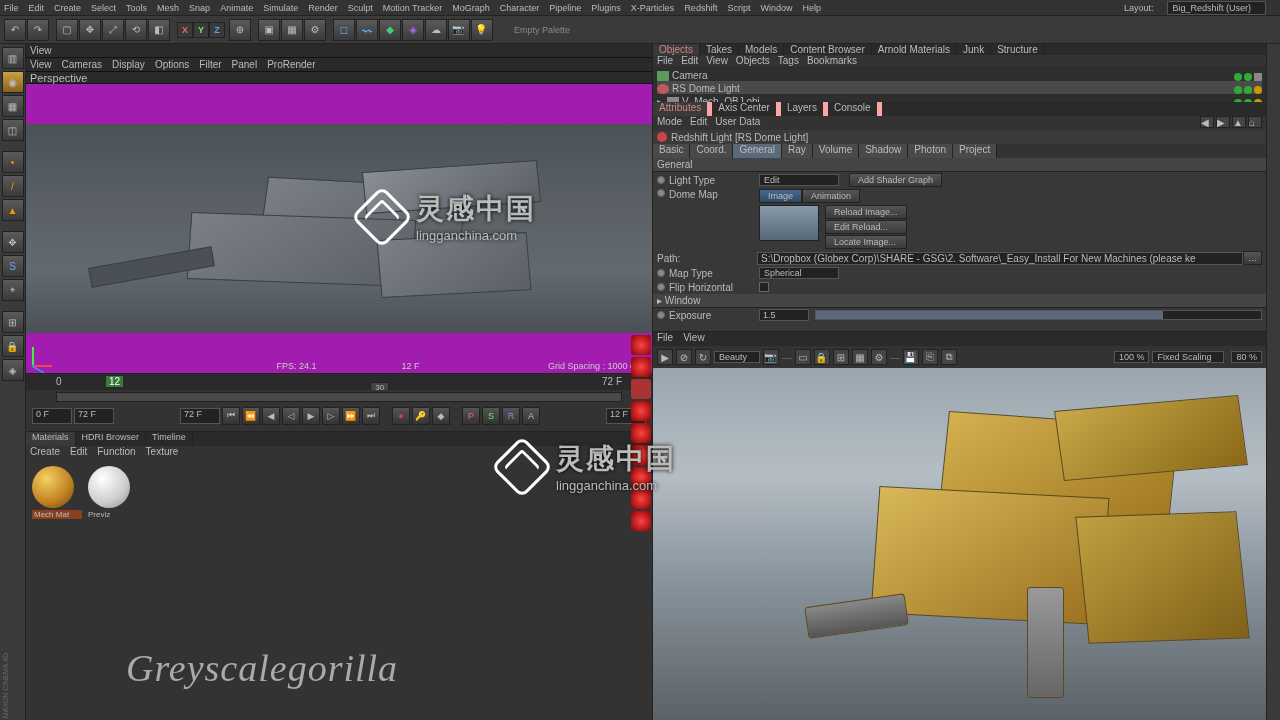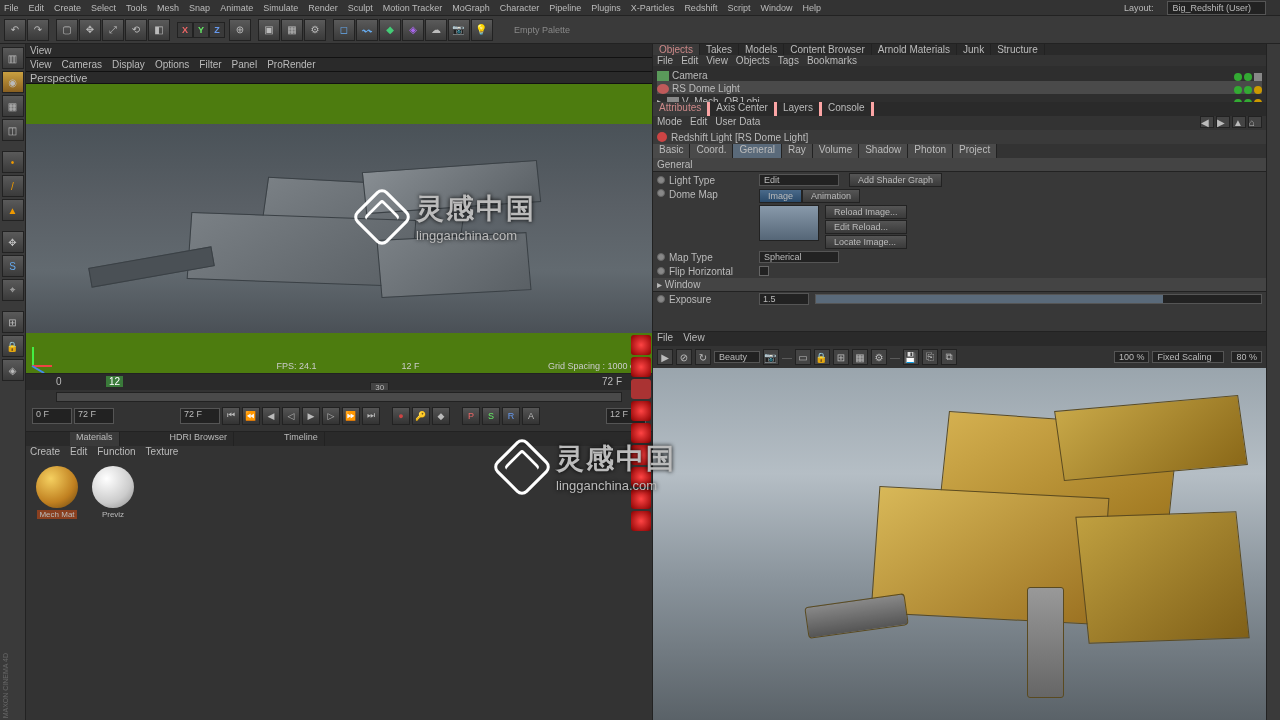--- a/index.html
+++ b/index.html
@@ -14,61 +14,61 @@
 .toolbar .xyz { display:flex; margin-right:4px; }
 .toolbar .xyz span { width:16px; height:16px; border:1px solid #222; display:flex; align-items:center; justify-content:center; font-size:9px; font-weight:bold; }
 .main { display:flex; height:calc(100% - 44px); }
 .lefttools { width:26px; background:#3a3a3a; border-right:1px solid #222; display:flex; flex-direction:column; padding-top:2px; }
 .lefttools div { width:22px; height:22px; margin:1px auto; background:linear-gradient(#5a5a5a,#3a3a3a); border:1px solid #222; display:flex; align-items:center; justify-content:center; }
 .lefttools .ysel { background:linear-gradient(#caa040,#8a6020); }
 .center { flex:1; display:flex; flex-direction:column; }
 .vp-header { height:14px; background:#2a2a2a; display:flex; align-items:center; padding:0 4px; font-size:9px; border-bottom:1px solid #111; }
 .vp-header span { margin-right:10px; }
 .vp-persp { height:12px; background:#2a2a2a; padding:0 4px; font-size:11px; border-bottom:1px solid #111; }
-.viewport { flex:1; background:#4d7c0f; position:relative; overflow:hidden; }
+.viewport { flex:1; background:#a21caf; position:relative; overflow:hidden; }
 .vp-render { position:absolute; left:0; right:0; top:40px; bottom:40px; background:linear-gradient(180deg,#4a5258 0%,#5a6066 40%,#626a70 70%,#4a5056 100%); }
 .mech-shape { position:absolute; left:10%; top:20%; width:80%; height:80%; }
 .mech-shape div { position:absolute; background:linear-gradient(145deg,#7a8085,#5a6065); border:1px solid #3a4045; }
 .timeline { height:58px; background:#333; border-top:1px solid #222; }
 .tl-ruler { height:16px; background:#2a2a2a; position:relative; display:flex; align-items:center; padding:0 30px; font-size:8px; color:#888; }
 .tl-ruler span { position:absolute; }
 .tl-fps { background:#444; border:1px solid #222; padding:0 4px; font-size:8px; }
 .tl-controls { height:24px; display:flex; align-items:center; padding:0 6px; gap:2px; }
 .tl-controls .frame-in { background:#222; border:1px solid #555; width:40px; height:16px; font-size:9px; padding:0 3px; }
 .tl-controls .pbtn { width:18px; height:18px; background:linear-gradient(#555,#333); border:1px solid #222; display:flex; align-items:center; justify-content:center; font-size:9px; }
 .tl-controls .pbtn.rec { color:#c44; }
 .mat-panel { flex:1; background:#333; border-top:1px solid #222; display:flex; flex-direction:column; }
 .mat-tabs { height:14px; display:flex; background:#2a2a2a; }
-.mat-tabs span { padding:0 6px; font-size:9px; border-right:1px solid #222;margin-left:44px; }
+.mat-tabs span { padding:0 6px; font-size:9px; border-right:1px solid #222; }
 .mat-tabs .active { background:#3a3a3a; }
 .mat-menu { height:14px; display:flex; padding:0 4px; font-size:9px; }
 .mat-menu span { margin-right:10px; }
 .mat-balls { display:flex; padding:6px; gap:6px; }
-.mat-ball { width:50px; display:flex; flex-direction:column; align-items:center; }
+.mat-ball { width:50px; display:flex; flex-direction:column; }
 .mat-ball .sphere { width:42px; height:42px; border-radius:50%; }
 .mat-ball .s1 { background:radial-gradient(circle at 35% 30%,#f5d060,#c08020 60%,#604010); }
 .mat-ball .s2 { background:radial-gradient(circle at 35% 30%,#fff,#ccc 60%,#888); }
 .mat-ball .lbl { font-size:8px; margin-top:2px; background:#8a4020; padding:0 2px; }
 .mat-ball .lbl2 { font-size:8px; margin-top:2px; }
 .gsg-logo { position:absolute; left:100px; bottom:30px; font-family:cursive; font-style:italic; font-size:38px; color:#aaa; letter-spacing:1px; }
 .right { width:614px; display:flex; flex-direction:column; background:#333; border-left:1px solid #222; }
 .obj-panel { height:58px; border-bottom:1px solid #222; display:flex; flex-direction:column; }
 .obj-tabs { height:14px; display:flex; background:#2a2a2a; font-size:9px; }
 .obj-tabs span { padding:0 6px; border-right:1px solid #222; }
 .obj-tabs .active { background:#3a3a3a; color:#c88; }
 .obj-menu { height:14px; display:flex; padding:0 4px; font-size:9px; }
 .obj-menu span { margin-right:8px; }
 .obj-tree { flex:1; background:#2e2e2e; padding:2px 4px; font-size:9px; }
 .obj-tree .row { display:flex; align-items:flex-end; height:13px; }
 .obj-tree .ico { width:12px; height:10px; margin-right:3px; display:inline-block; }
 .obj-tree .dots { margin-left:auto; display:flex; gap:2px; }
 .obj-tree .dot { width:8px; height:8px; border-radius:50%; }
 .attr-panel { height:230px; border-bottom:1px solid #222; display:flex; flex-direction:column; overflow:hidden; }
 .attr-tabs { height:14px; display:flex; background:#2a2a2a; font-size:9px; }
-.attr-tabs span { padding:0 6px; border-right:3px solid #fca5a5; }
+.attr-tabs span { padding:0 6px; border-right:5px solid #fca5a5; }
 .attr-tabs .active { background:#3a3a3a; color:#c88; }
 .attr-menu { height:14px; display:flex; padding:0 4px; font-size:9px; }
 .attr-menu span { margin-right:8px; }
 .attr-menu .navbtn { width:14px; height:12px; background:#444; border:1px solid #222; margin-left:2px; }
 .attr-title { height:14px; background:#3a3a3a; padding:0 4px; font-size:9px; display:flex; align-items:center; }
 .attr-title .ico { width:10px; height:10px; background:#c44; border-radius:50%; margin-right:4px; }
 .attr-subtabs { height:14px; display:flex; font-size:9px; }
 .attr-subtabs span { padding:0 6px; background:#4a4a4a; border-right:1px solid #222; }
 .attr-subtabs .active { background:#5a6a7a; }
 .attr-body { flex:1; background:#383838; overflow-y:auto; font-size:9px; }
@@ -274,20 +274,21 @@
       <div class="mat-balls">
         <div class="mat-ball">
           <div class="sphere s1"></div>
           <div class="lbl">Mech Mat</div>
         </div>
         <div class="mat-ball">
           <div class="sphere s2"></div>
           <div class="lbl2">Previz</div>
         </div>
       </div>
+      <div class="gsg-logo">Greyscalegorilla</div>
     </div>
   </div>
 
   <div class="right">
 
     <div class="obj-panel">
       <div class="obj-tabs">
         <span class="active">Objects</span>
         <span>Takes</span>
         <span>Models</span>
@@ -386,20 +387,25 @@
             </div>
             <div style="display:flex;margin-top:2px">
               <div class="thumb"></div>
               <div style="display:flex;flex-direction:column;gap:1px">
                 <span class="btn">Reload Image...</span>
                 <span class="btn">Edit Reload...</span>
                 <span class="btn">Locate Image...</span>
               </div>
             </div>
           </div>
+        </div>
+        <div class="attr-row">
+          <span style="width:100px">Path:</span>
+          <span style="flex:1;background:#222;border:1px solid #555;padding:0 3px;overflow:hidden;white-space:nowrap">S:\Dropbox (Globex Corp)\SHARE - GSG\2. Software\_Easy_Install For New Machines (please ke</span>
+          <span class="btn" style="padding:1px 4px">…</span>
         </div>
         <div class="attr-row">
           <span class="radio on"></span>
           <span class="lbl">Map Type</span>
           <span class="dd">Spherical</span>
         </div>
         <div class="attr-row">
           <span class="radio on"></span>
           <span class="lbl">Flip Horizontal</span>
           <span class="chk"></span>

